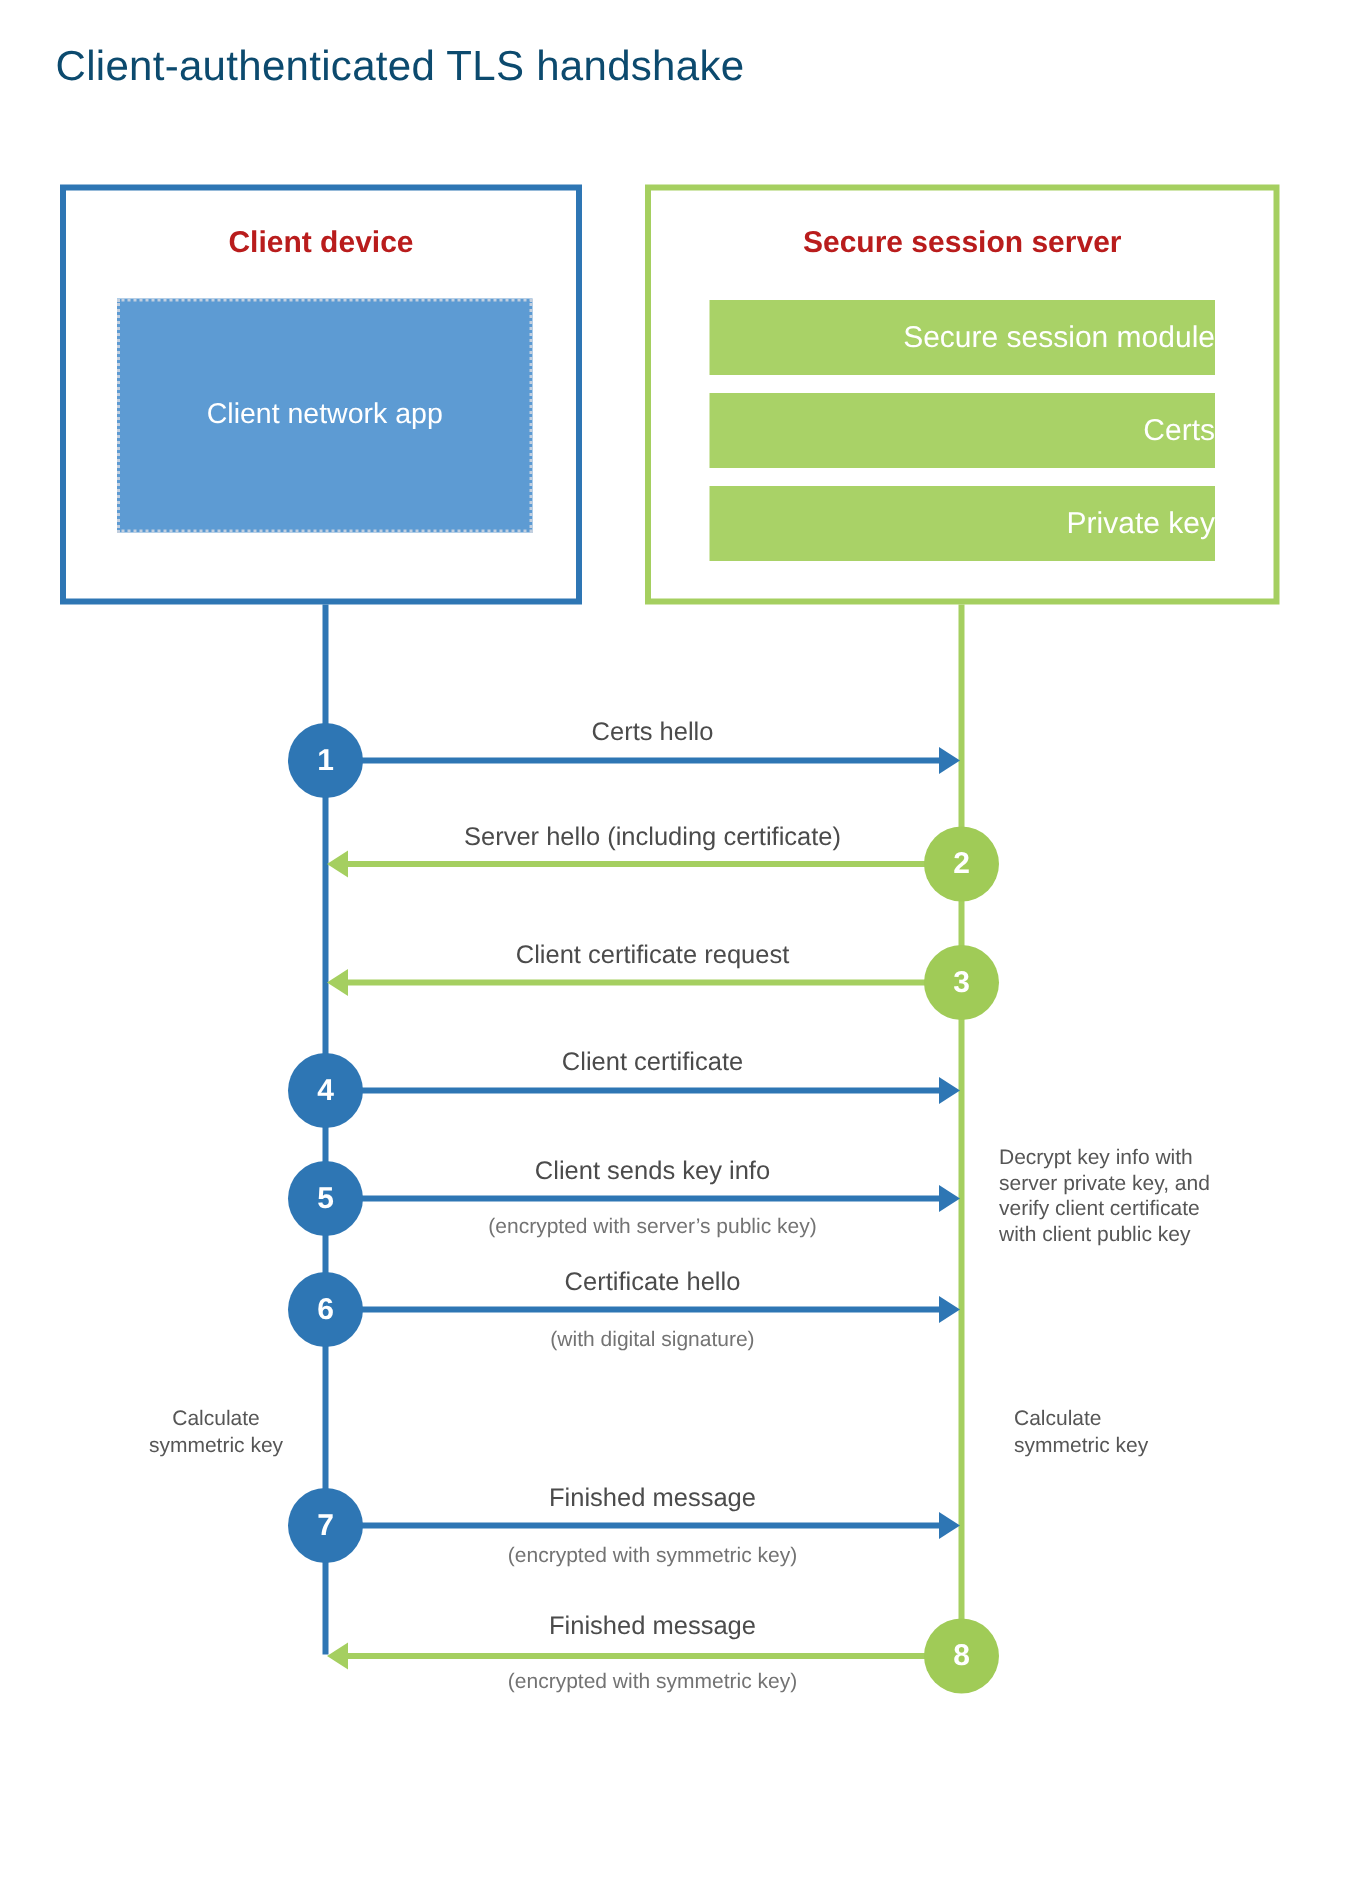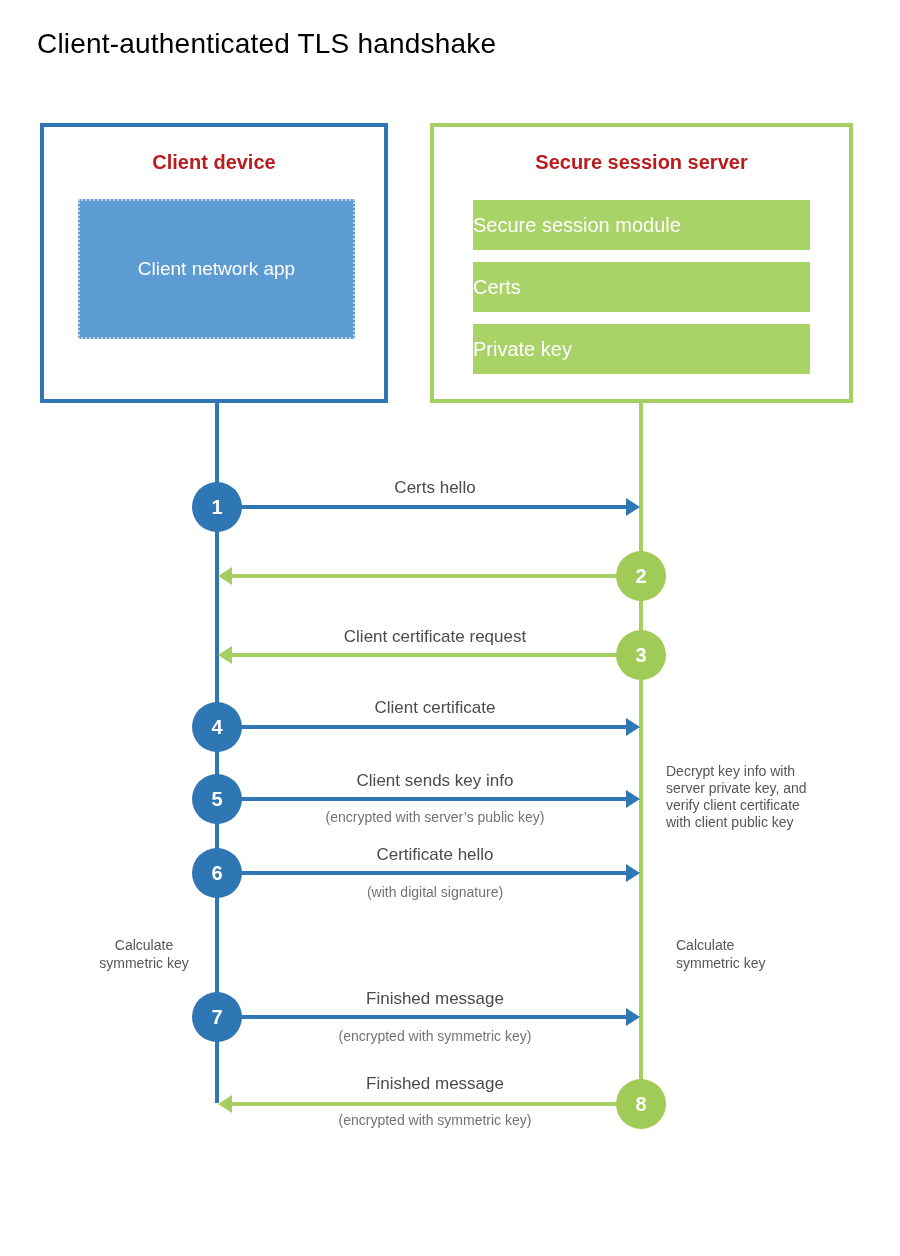--- a/index.html
+++ b/index.html
@@ -1,32 +1,32 @@
 <!DOCTYPE html>
 <html><head>
 <meta charset="utf-8">
 <style>
   html,body{margin:0;padding:0;background:#ffffff;}
   body{font-family:"Liberation Sans","DejaVu Sans",sans-serif;}
   .page{position:relative;width:900px;height:1256px;background:#fff;overflow:hidden;}
 
-  .page-title{position:absolute;left:37px;top:28px;font-size:28px;font-weight:400;color:#000000;letter-spacing:.2px;}
+  .page-title{position:absolute;left:37px;top:28px;font-size:28px;font-weight:400;color:#0c4a6e;letter-spacing:.2px;}
 
   
   .actor{position:absolute;top:123px;height:272px;background:#fff;}
   .actor.client{left:40px;width:340px;border:4px solid #2e76b4;}
   .actor.server{left:430px;width:415px;border:4px solid #a5cf60;}
   .actor-title{position:absolute;left:0;right:0;top:24px;text-align:center;font-size:20px;font-weight:700;color:#b91c1c;}
 
-  .app-box{position:absolute;left:78px;top:199px;width:277px;height:140px;background:#5d9bd3;
+  .app-box{position:absolute;left:78px;top:199px;width:277px;height:156px;background:#5d9bd3;
            border:2px dotted #c2cfdf;box-sizing:border-box;display:flex;align-items:center;justify-content:center;text-align:center;}
   .app-box span{color:#fff;font-size:19px;line-height:1.5;}
 
   .module-bar{position:absolute;left:473px;width:337px;height:50px;background:#a9d267;
-              display:flex;align-items:center;justify-content:flex-start;}
+              display:flex;align-items:center;justify-content:flex-end;}
   .module-bar span{color:#fff;font-size:20px;}
   .bar-0{top:200px;} .bar-1{top:262px;} .bar-2{top:324px;}
 
   
   .vline{position:absolute;width:4px;top:403px;}
   .vline.blue{left:215px;height:700px;background:#2e76b4;}
   .vline.green{left:639px;height:701px;background:#a5cf60;}
 
   
   .circle{position:absolute;width:50px;height:50px;border-radius:50%;display:flex;align-items:center;justify-content:center;
@@ -89,20 +89,21 @@
   </div>
 
   <div class="vline blue"></div>
   <div class="vline green"></div>
 
   <div class="arrow blue right a1"></div>
   <div class="msg-label l1">Certs hello</div>
   <div class="circle blue c1">1</div>
 
   <div class="arrow green left a2"></div>
+  <div class="msg-label l2">Server hello (including certificate)</div>
   <div class="circle green c2">2</div>
 
   <div class="arrow green left a3"></div>
   <div class="msg-label l3">Client certificate request</div>
   <div class="circle green c3">3</div>
 
   <div class="arrow blue right a4"></div>
   <div class="msg-label l4">Client certificate</div>
   <div class="circle blue c4">4</div>
 

